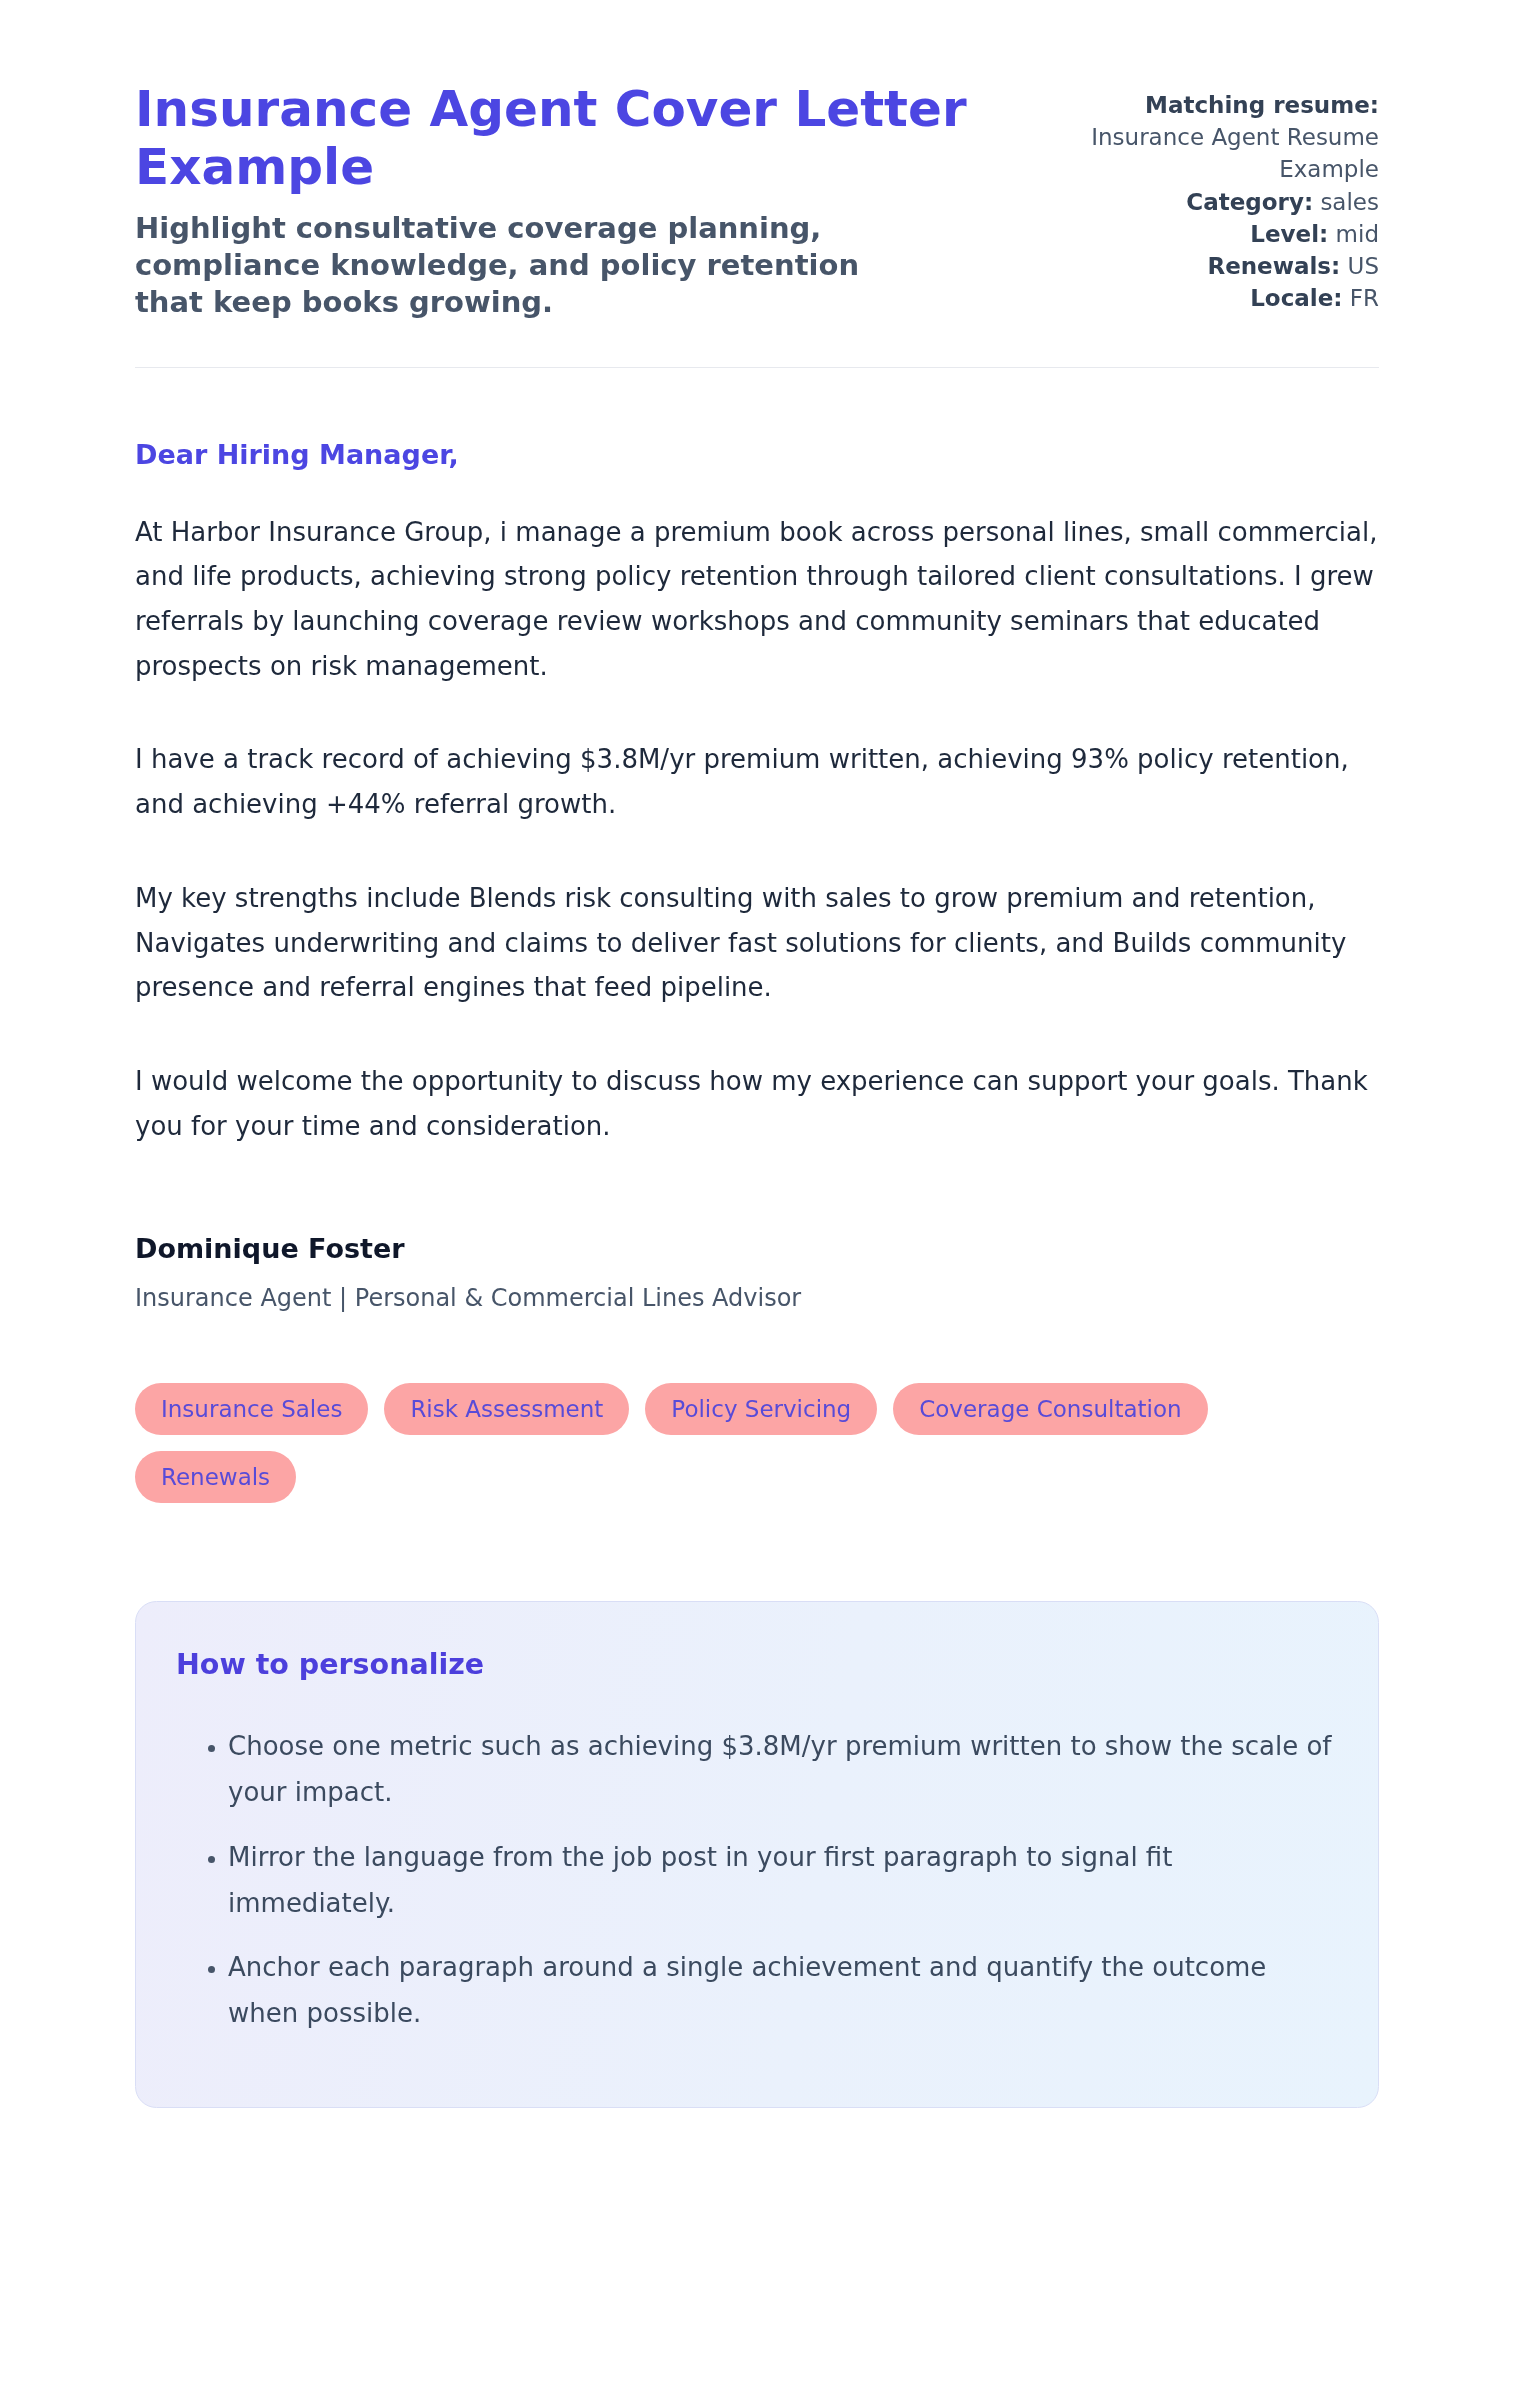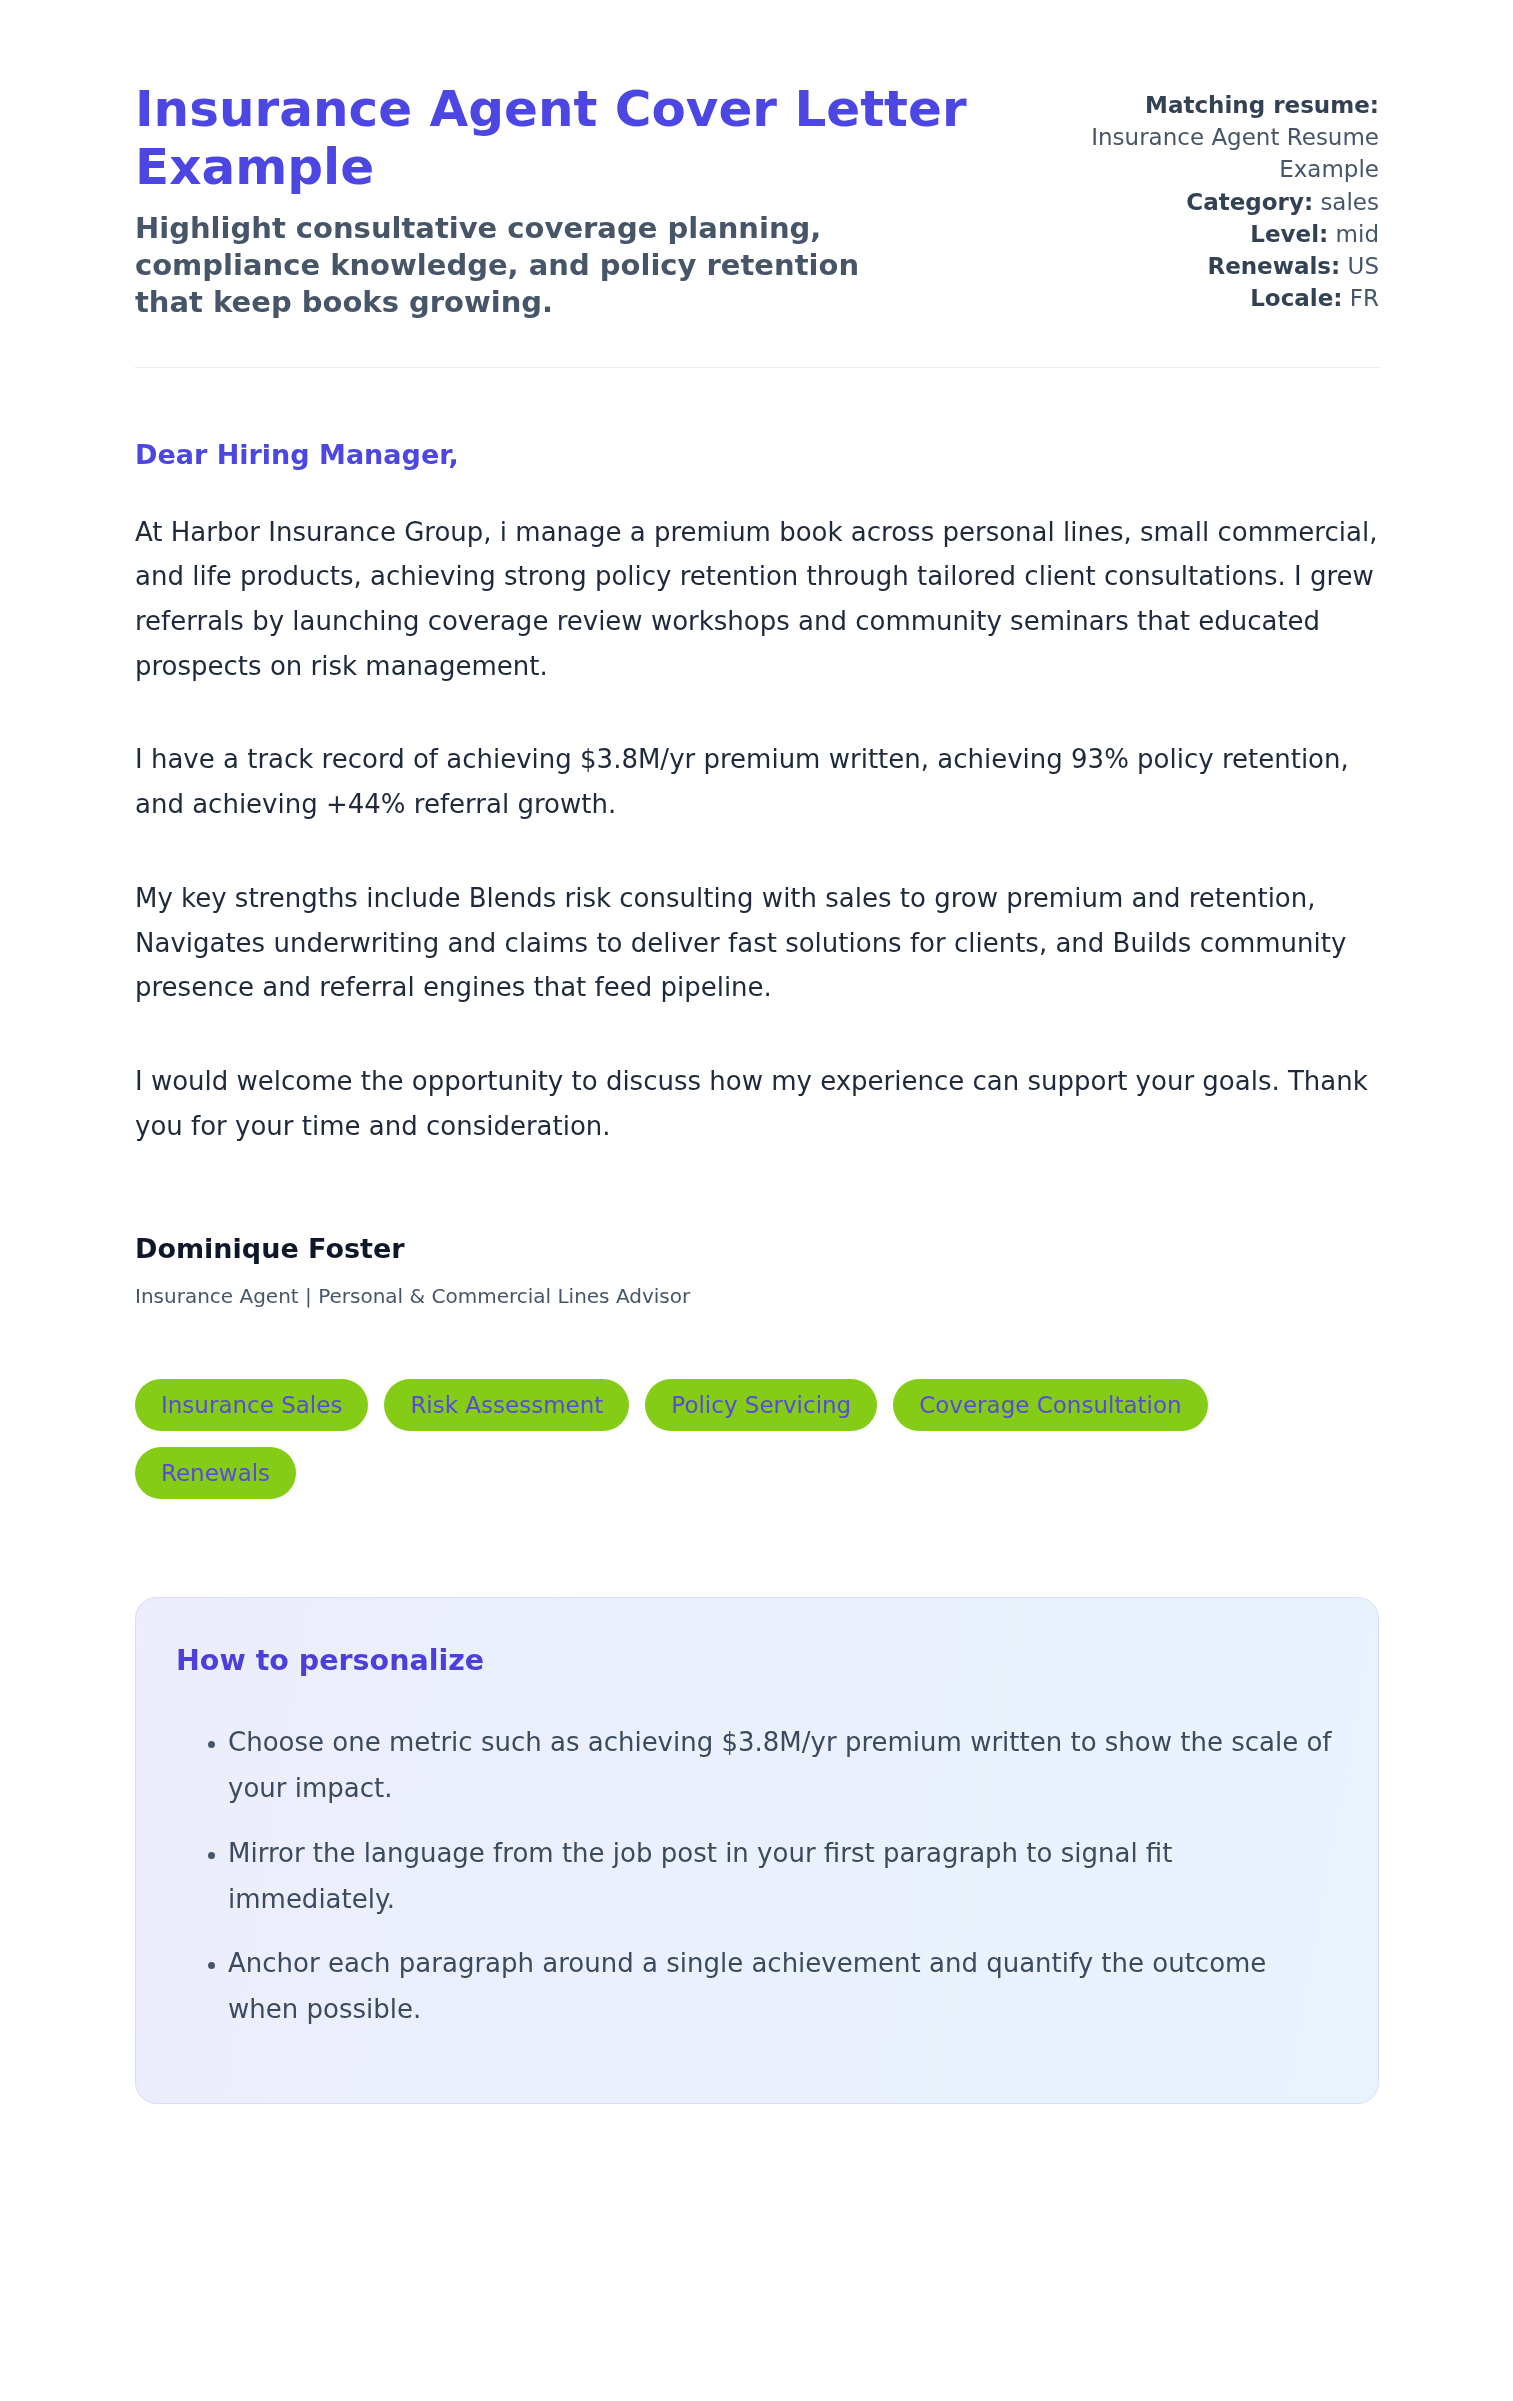--- a/index.html
+++ b/index.html
@@ -60,26 +60,26 @@
   }
   .para {
     font-size: 26px;
     line-height: 1.72;
     color: #1e293b;
     margin-bottom: 49px;
     max-width: 1246px;
   }
   .signature { margin-top: 85px; }
   .sig-name { font-size: 27px; font-weight: bold; color: #0f172a; }
-  .sig-title { margin-top: 19.6px; font-size: 20px; color: #475569; }
+  .sig-title { margin-top: 19.6px; font-size: 24px; color: #475569; }
 
   
   .skills { margin-top: 71px; display: flex; gap: 16px; flex-wrap: wrap; }
   .pill {
-    background: #84cc16;
+    background: #fca5a5;
     color: #584bd8;
     font-size: 23px;
     height: 52px;
     line-height: 52px;
     padding: 0 26px;
     border-radius: 26px;
     white-space: nowrap;
   }
 
   

